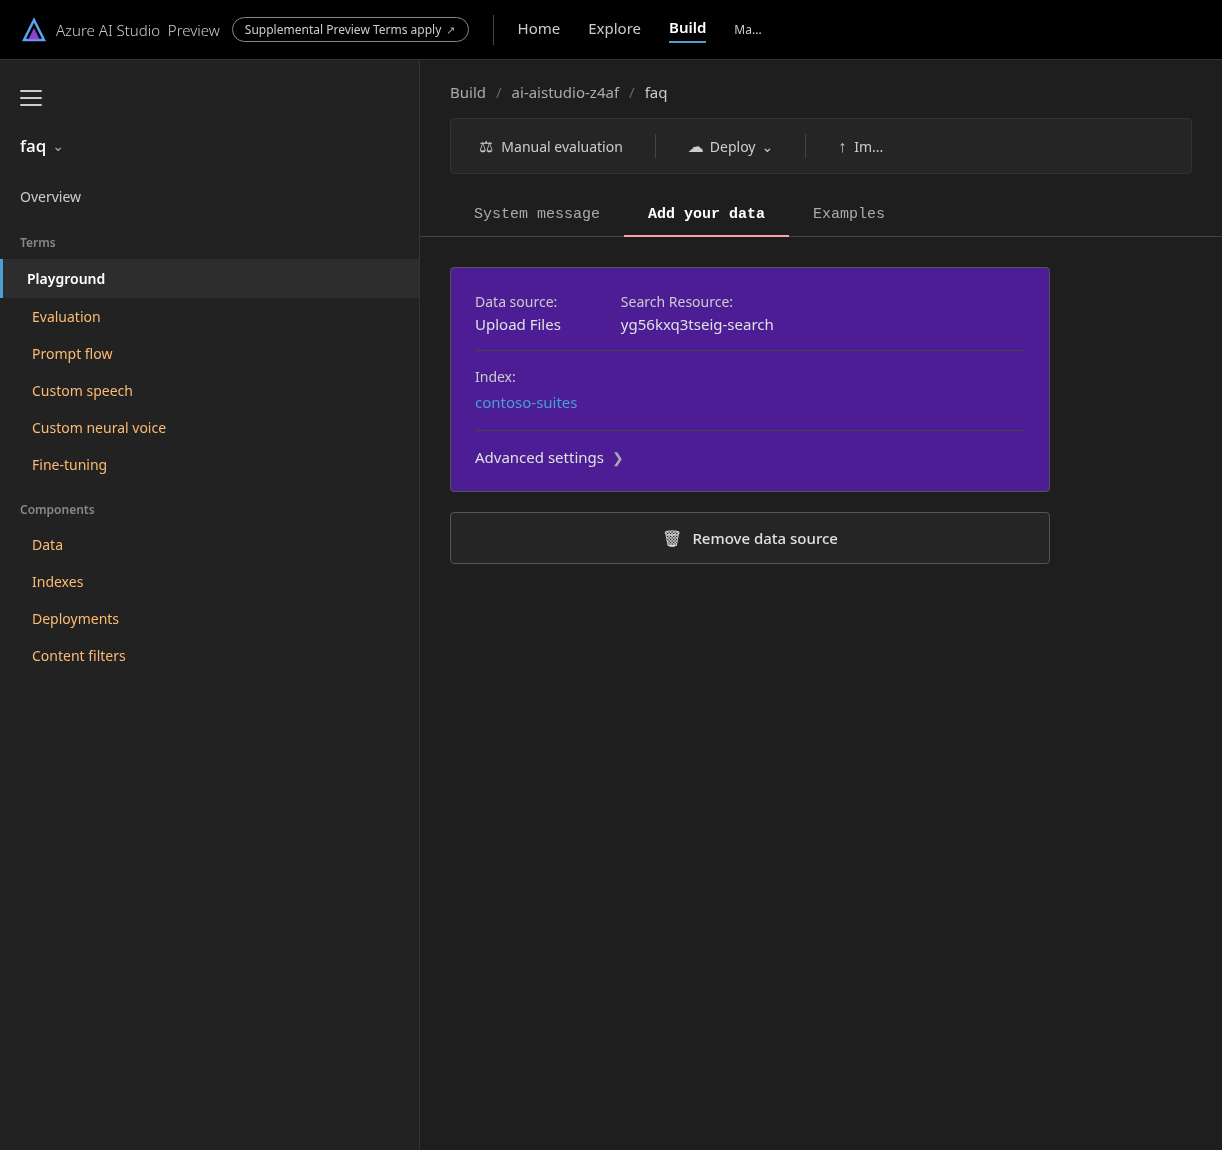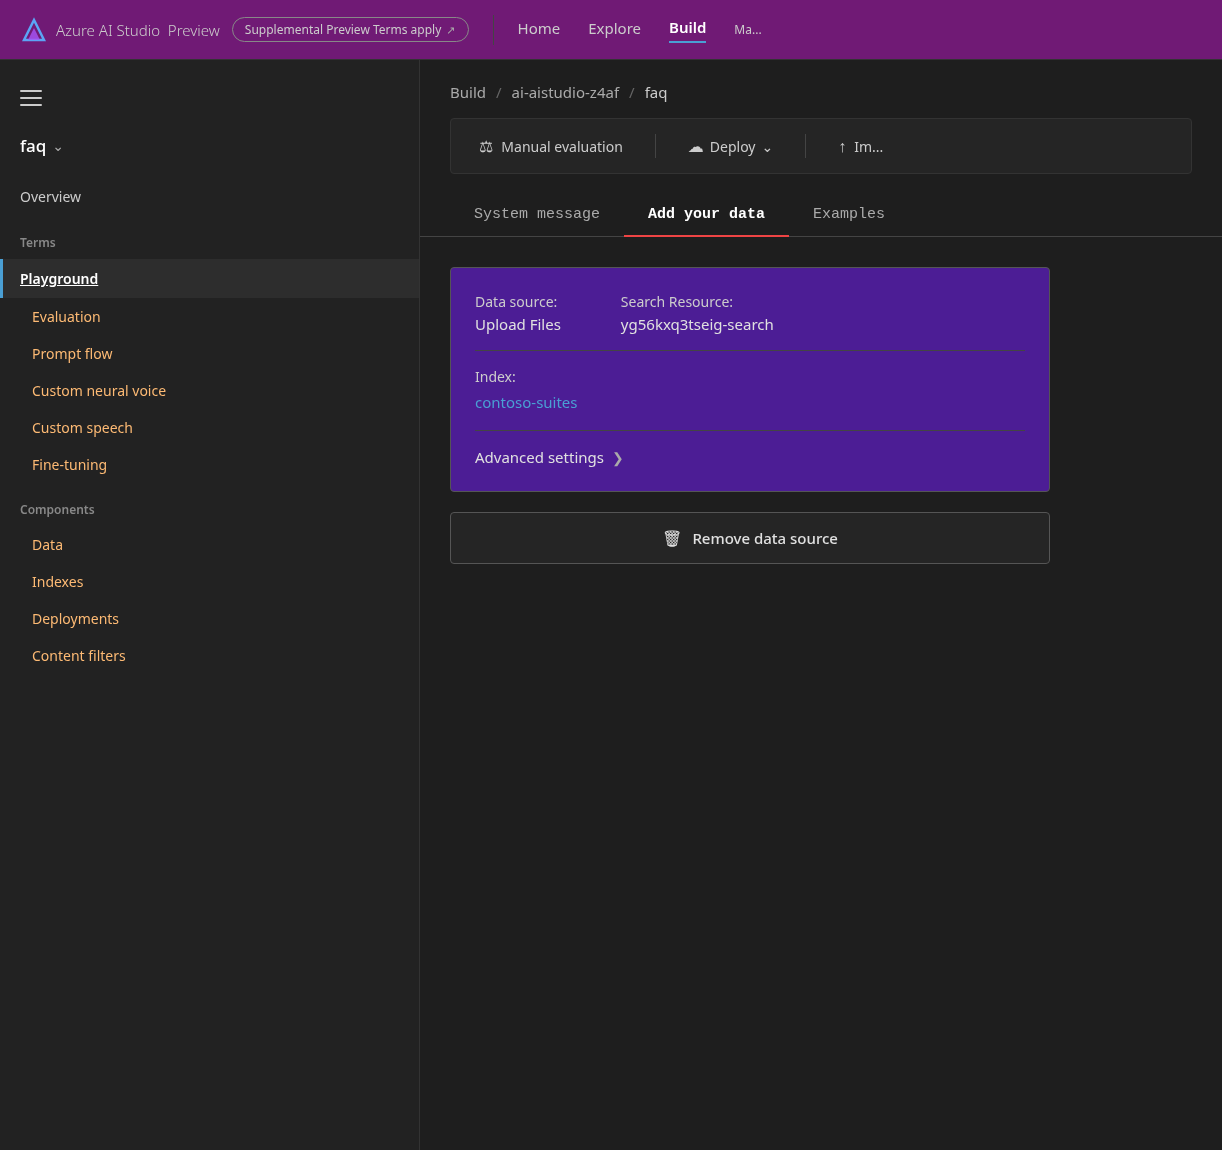--- a/index.html
+++ b/index.html
@@ -8,21 +8,21 @@
       color: #e0e0e0;
       font-family: 'Segoe UI', system-ui, sans-serif;
       font-size: 14px;
       width: 1222px;
       min-height: 1150px;
       overflow-x: hidden;
     }
 
     
     .top-nav {
-      background: #701a75;
+      background: #000000;
       height: 60px;
       display: flex;
       align-items: center;
       padding: 12px 20px;
       border-bottom: 1px solid #333;
       gap: 12px;
     }
     .logo-area {
       display: flex;
       align-items: center;
@@ -132,22 +132,21 @@
       padding: 10px 20px;
       cursor: pointer;
       color: #ccc;
       font-size: 14px;
     }
     .sidebar-nav-item.active {
       background: #2d2d2d;
       color: #fff;
       font-weight: 600;
       border-left: 3px solid #4a9fd4;
-      padding-left: 17px;
-      text-decoration: underline;
+      padding-left: 24px;
     }
     .sidebar-section-label {
       padding: 18px 20px 8px 20px;
       font-size: 12px;
       font-weight: 600;
       color: #888;
       text-transform: none;
     }
     .sidebar-sub-item {
       padding: 9px 20px 9px 32px;
@@ -232,21 +231,21 @@
       padding: 8px 24px 12px 24px;
       cursor: pointer;
       color: #aaa;
       font-size: 15px;
       border-bottom: 2px solid transparent;
       margin-bottom: -1px;
     }
     .tab.active {
       color: #fff;
       font-weight: 600;
-      border-bottom: 2px solid #ef4444;
+      border-bottom: 2px solid #fca5a5;
     }
 
     
     .main-content {
       padding: 30px 30px;
       flex: 1;
     }
     .description-text {
       font-size: 15px;
       color: #ccc;
@@ -381,22 +380,22 @@
       <span class="project-chevron">⌄</span>
     </div>
 
     <div class="sidebar-nav-item">Overview</div>
 
     <div class="sidebar-section-label">Terms</div>
 
     <div class="sidebar-nav-item active">Playground</div>
     <div class="sidebar-sub-item">Evaluation</div>
     <div class="sidebar-sub-item">Prompt flow</div>
+    <div class="sidebar-sub-item">Custom speech</div>
     <div class="sidebar-sub-item">Custom neural voice</div>
-    <div class="sidebar-sub-item">Custom speech</div>
     <div class="sidebar-sub-item">Fine-tuning</div>
 
     <div class="sidebar-section-label">Components</div>
 
     <div class="sidebar-sub-item">Data</div>
     <div class="sidebar-sub-item">Indexes</div>
     <div class="sidebar-sub-item">Deployments</div>
     <div class="sidebar-sub-item">Content filters</div>
   </div>
 

